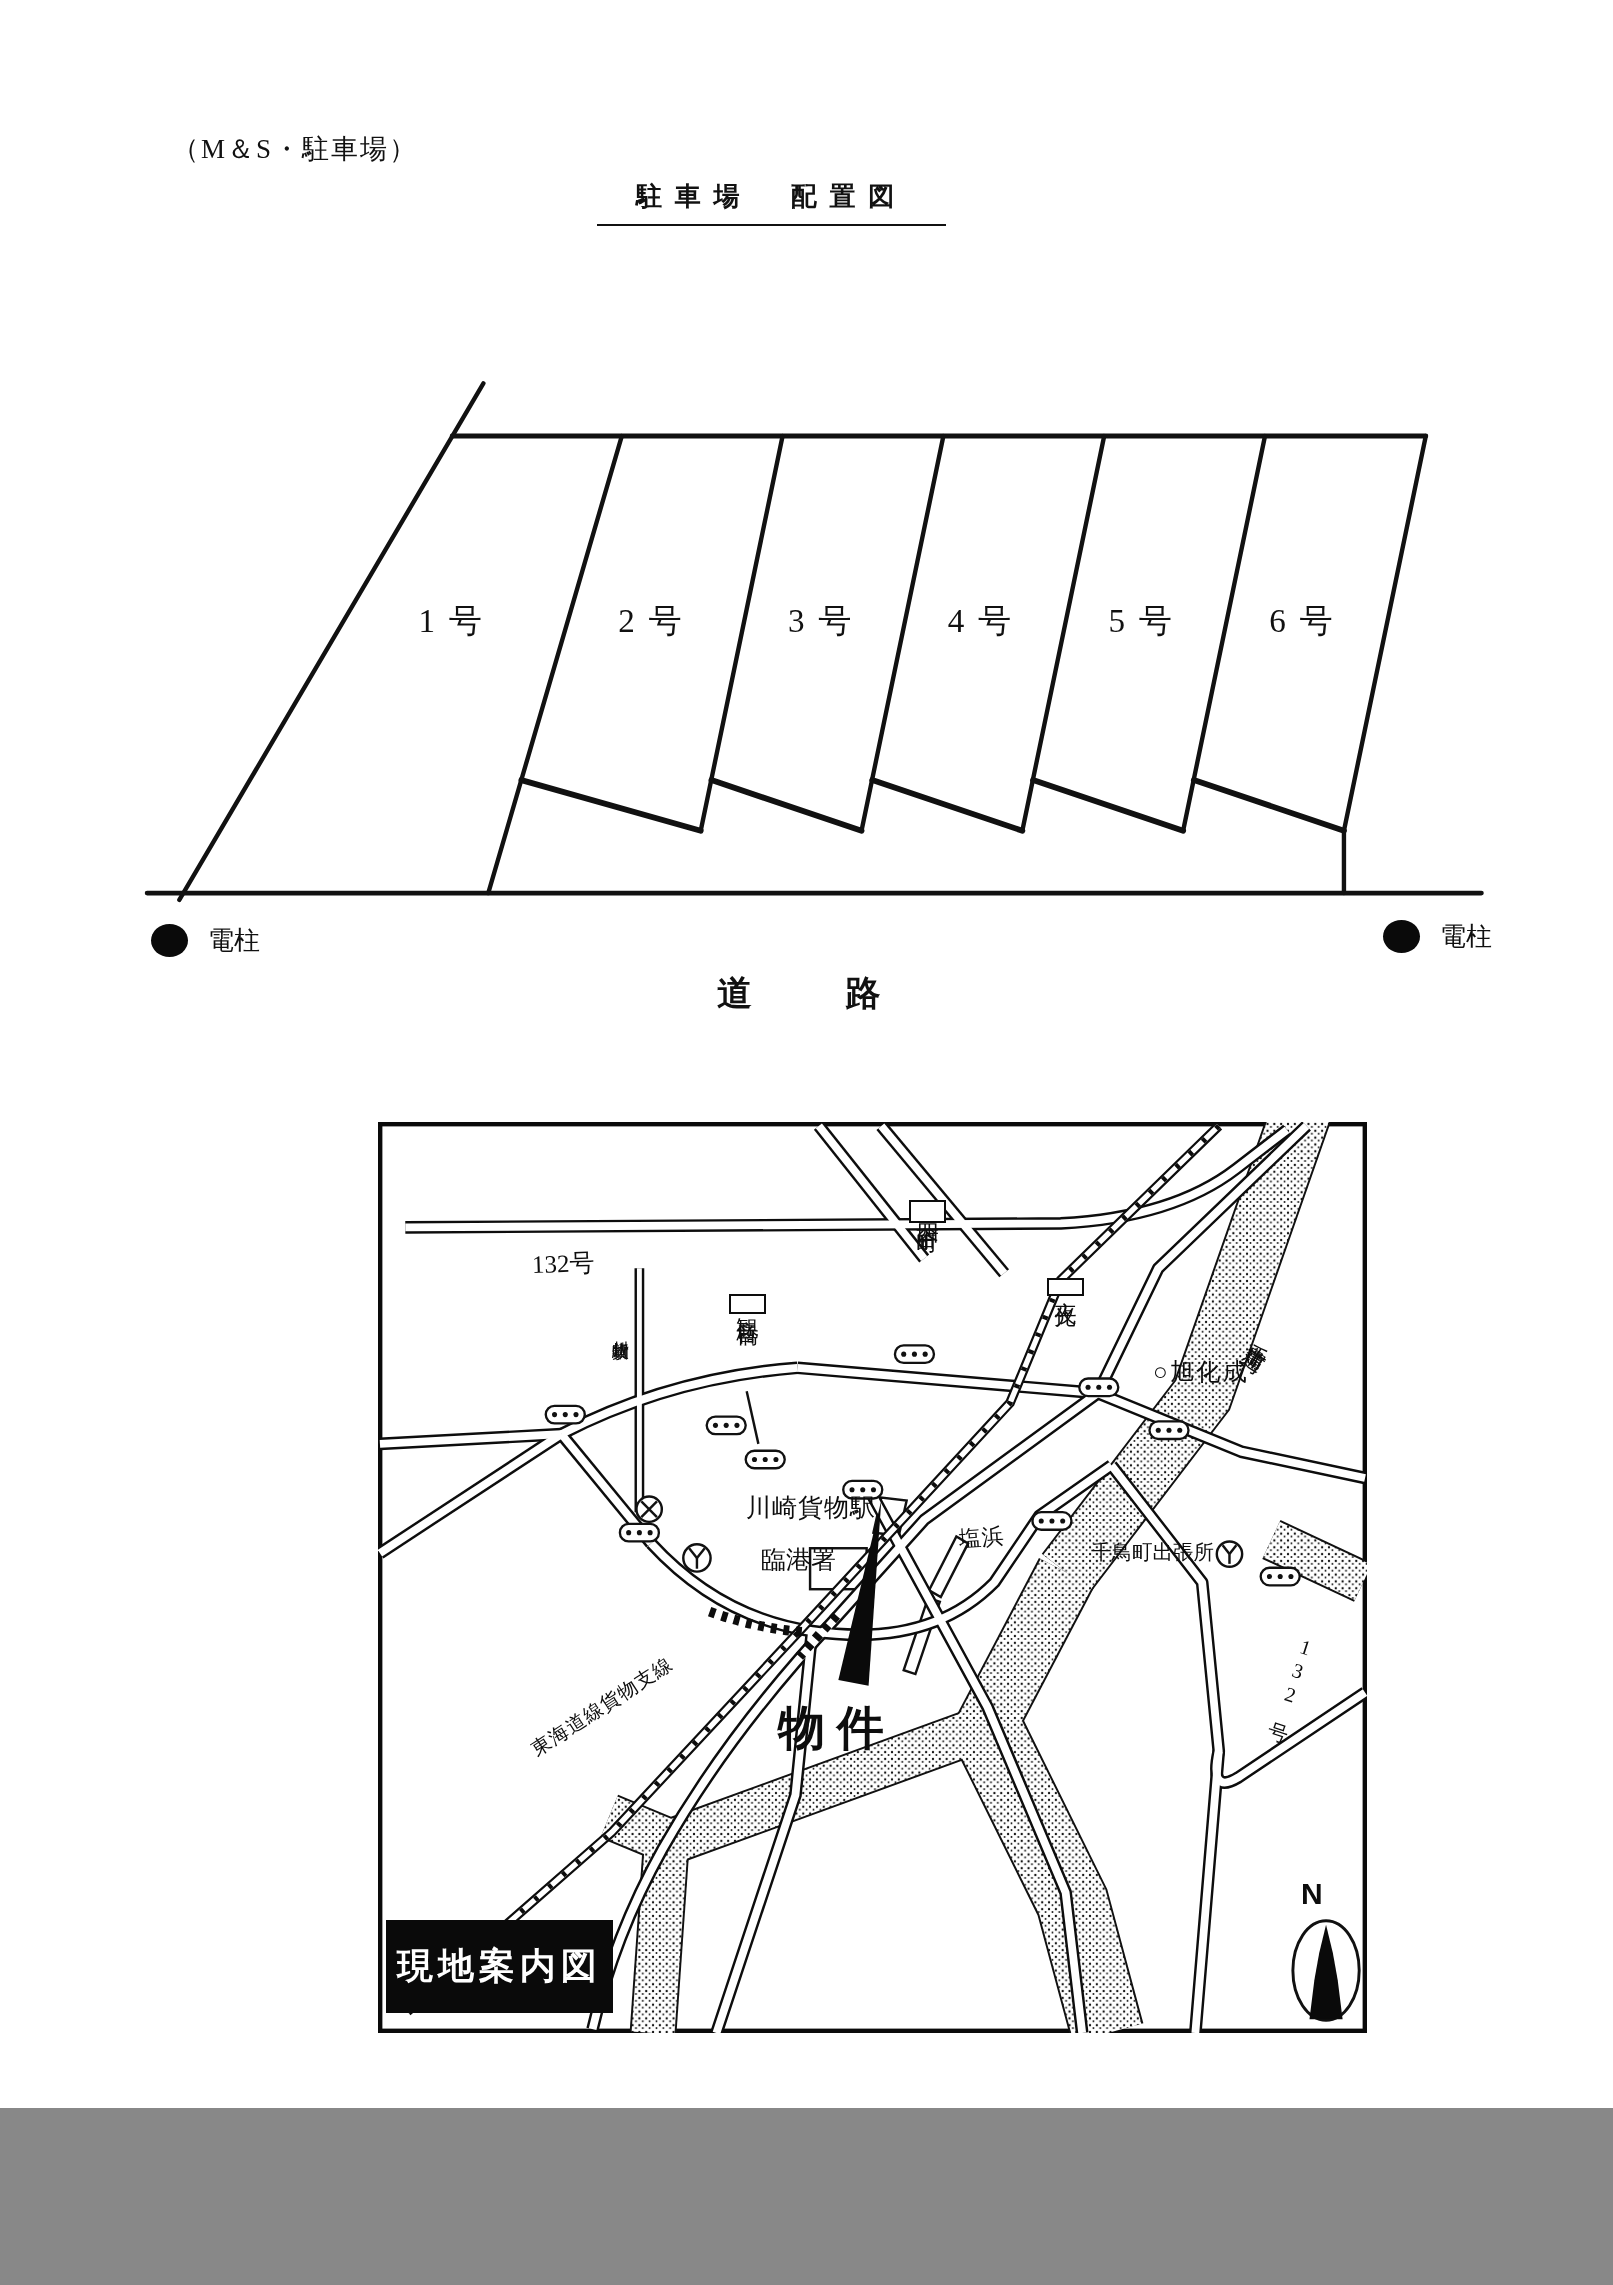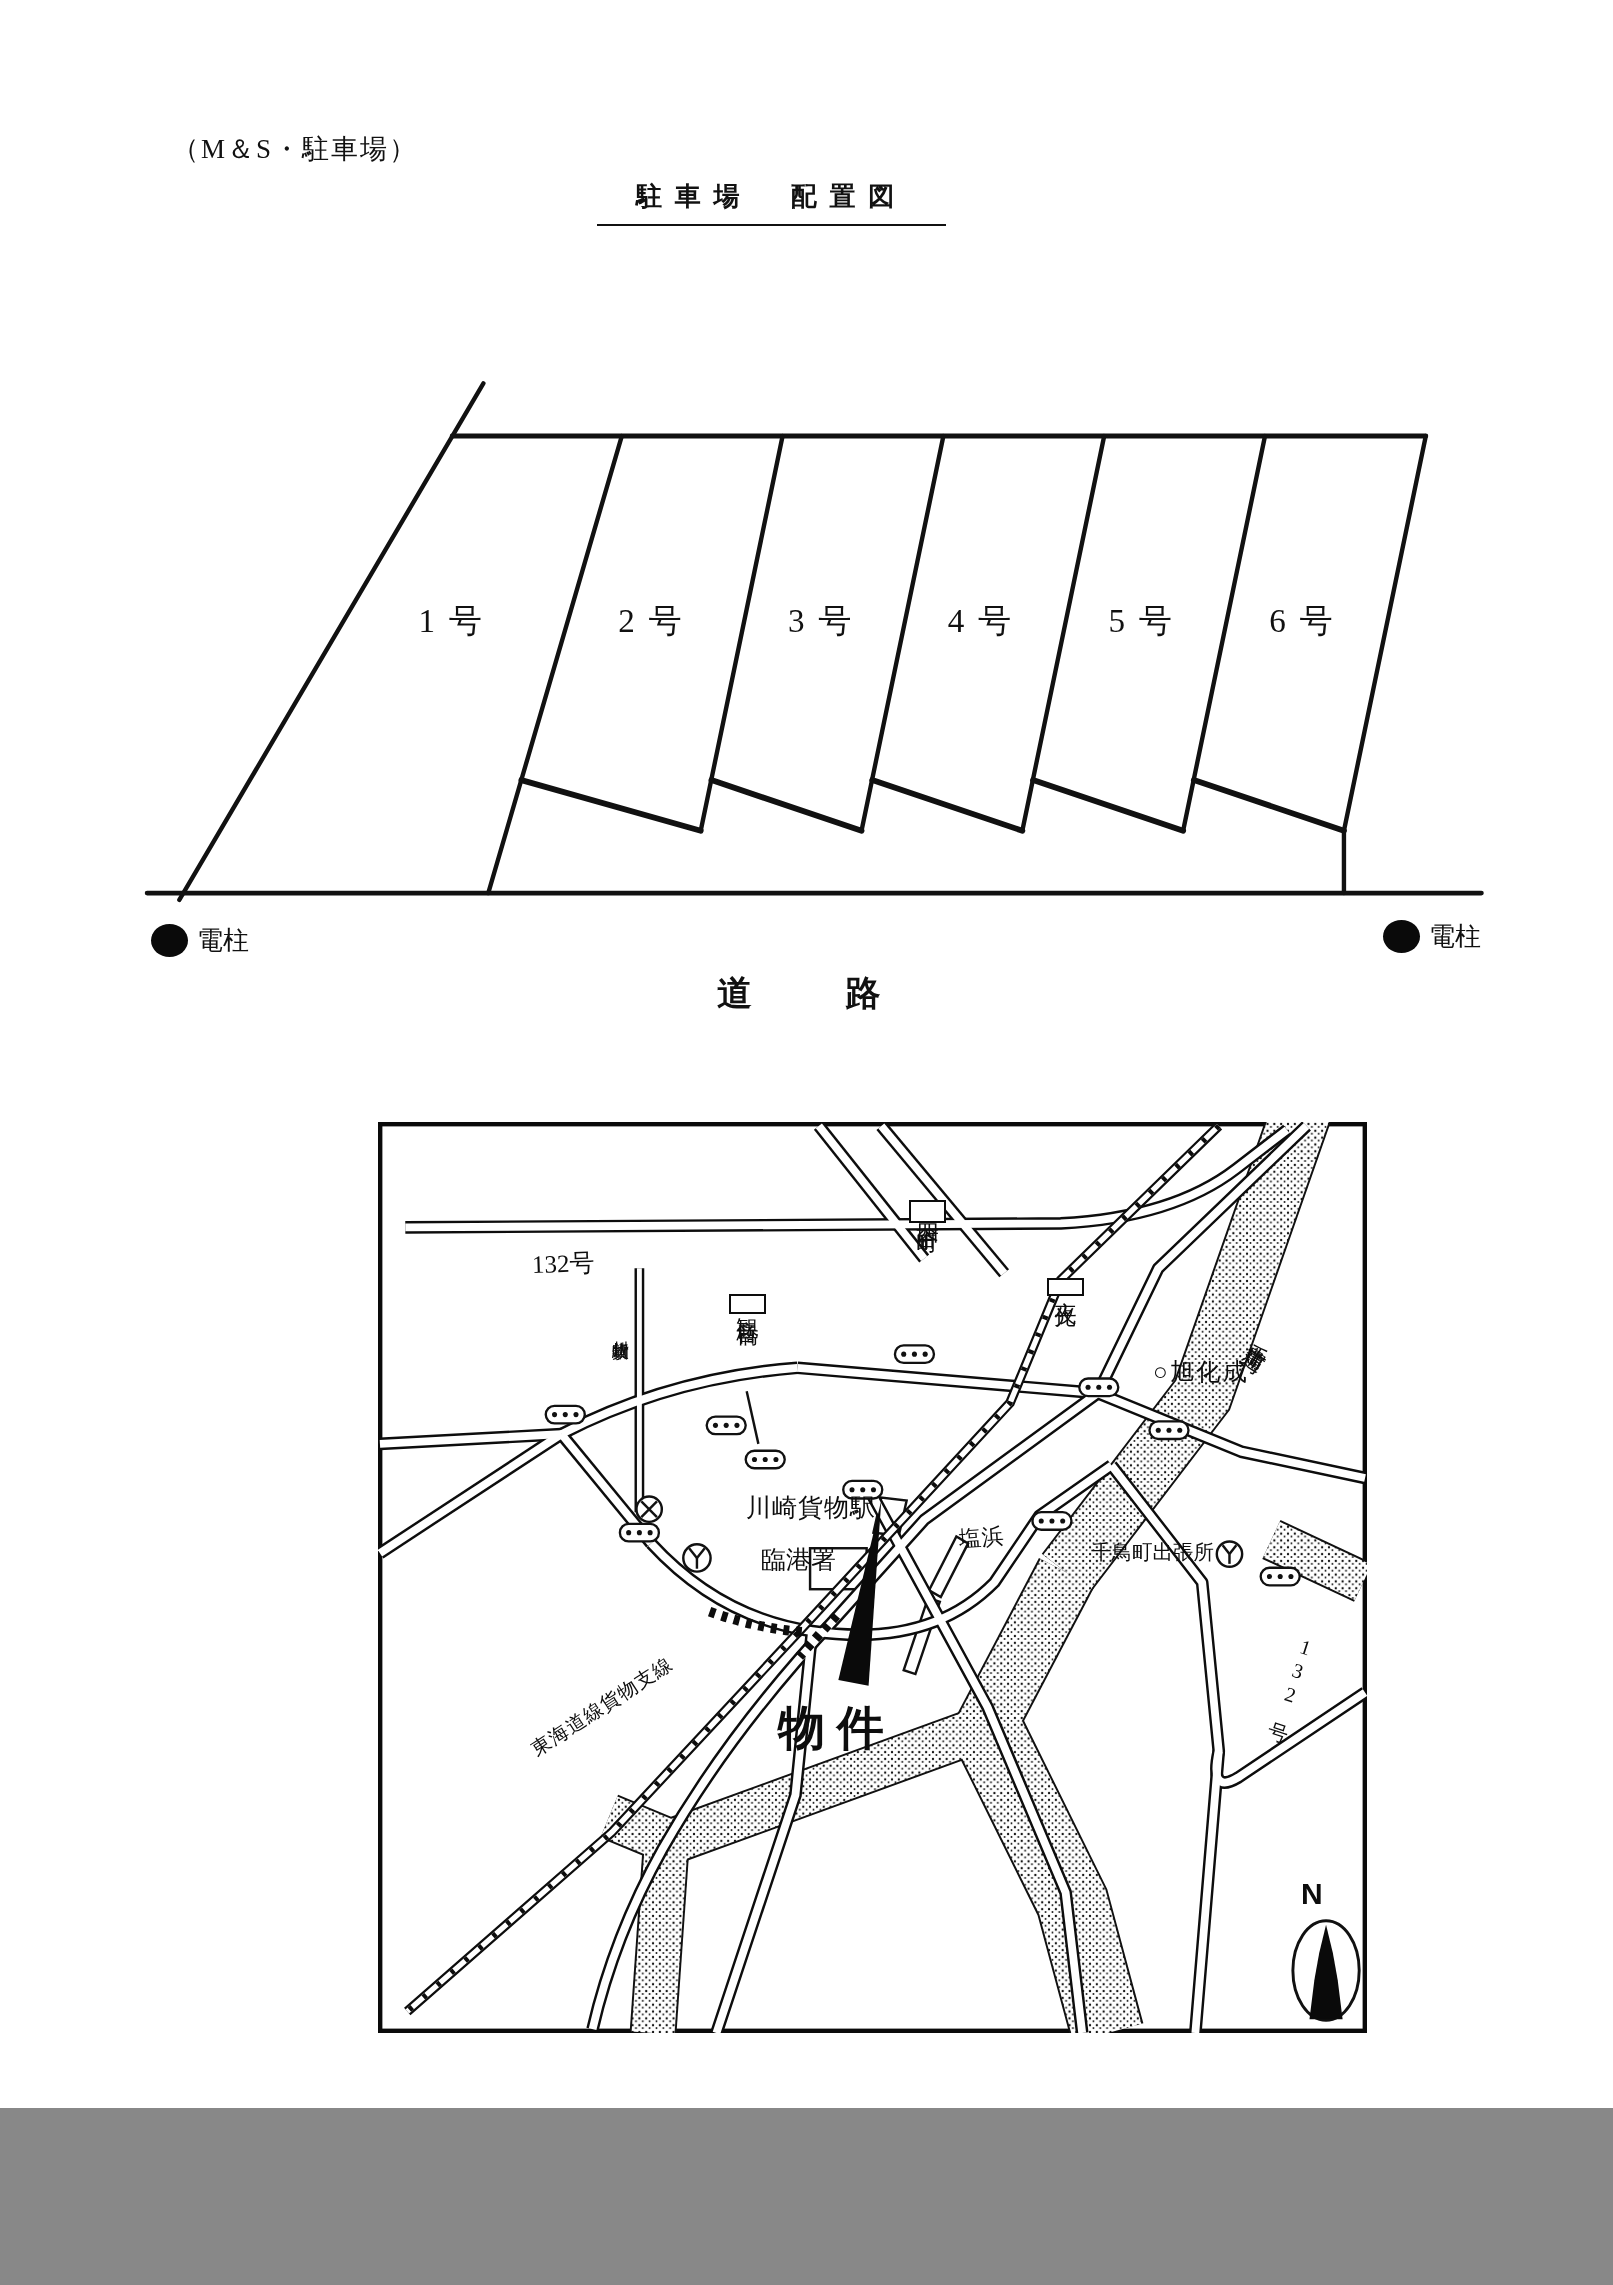--- a/index.html
+++ b/index.html
@@ -17,21 +17,21 @@
     font-size:27px;letter-spacing:2px;
   }
   .doc-title{
     left:597px;top:179px;
     font-size:26px;font-weight:bold;letter-spacing:12.7px;
     padding:0 39px 9.8px 39px;
     border-bottom:2.9px solid #111;
     white-space:nowrap;
   }
   .pole{
-    display:flex;align-items:center;gap:9px;
+    display:flex;align-items:center;gap:20px;
     font-size:26px;
   }
   .pole .dot{
     width:37px;height:33px;border-radius:50%;
     background:#0a0a0a;display:inline-block;
   }
   .pole-left{left:151px;top:923px;}
   .pole-right{left:1383px;top:919px;}
   .road-label{
     left:717px;top:970px;
@@ -294,16 +294,17 @@
     <div class="ml l-asahi">○旭化成</div>
     <div class="ml vert l-unga">千鳥運河</div>
     <div class="ml vert l-kawasaki">川崎貨物駅</div>
     <div class="ml l-ikegami">川崎貨物駅</div>
     <div class="ml l-rinko">臨港署</div>
     <div class="ml l-shiohama">塩浜</div>
     <div class="ml l-chidbr">千鳥町出張所</div>
     <div class="ml vert l-132btm">132号</div>
     <div class="ml l-tokaido">東海道線貨物支線</div>
     <div class="ml l-bukken">物件</div>
+    <div class="ml legend-box">現地案内図</div>
     <div class="ml l-north">N</div>
   </div>
 </div>
 
 
 </body></html>

